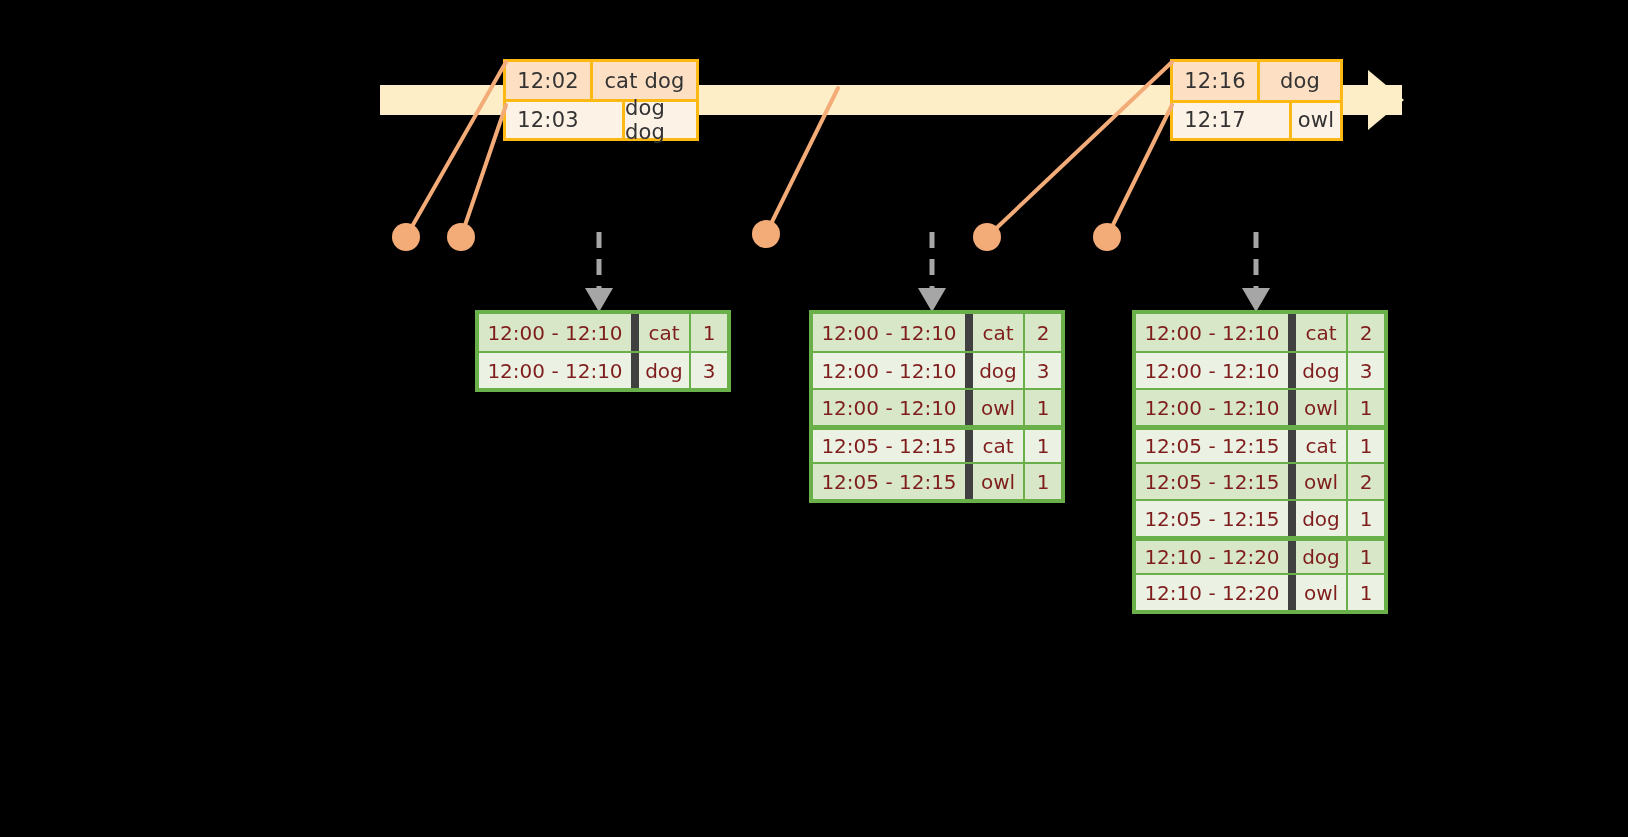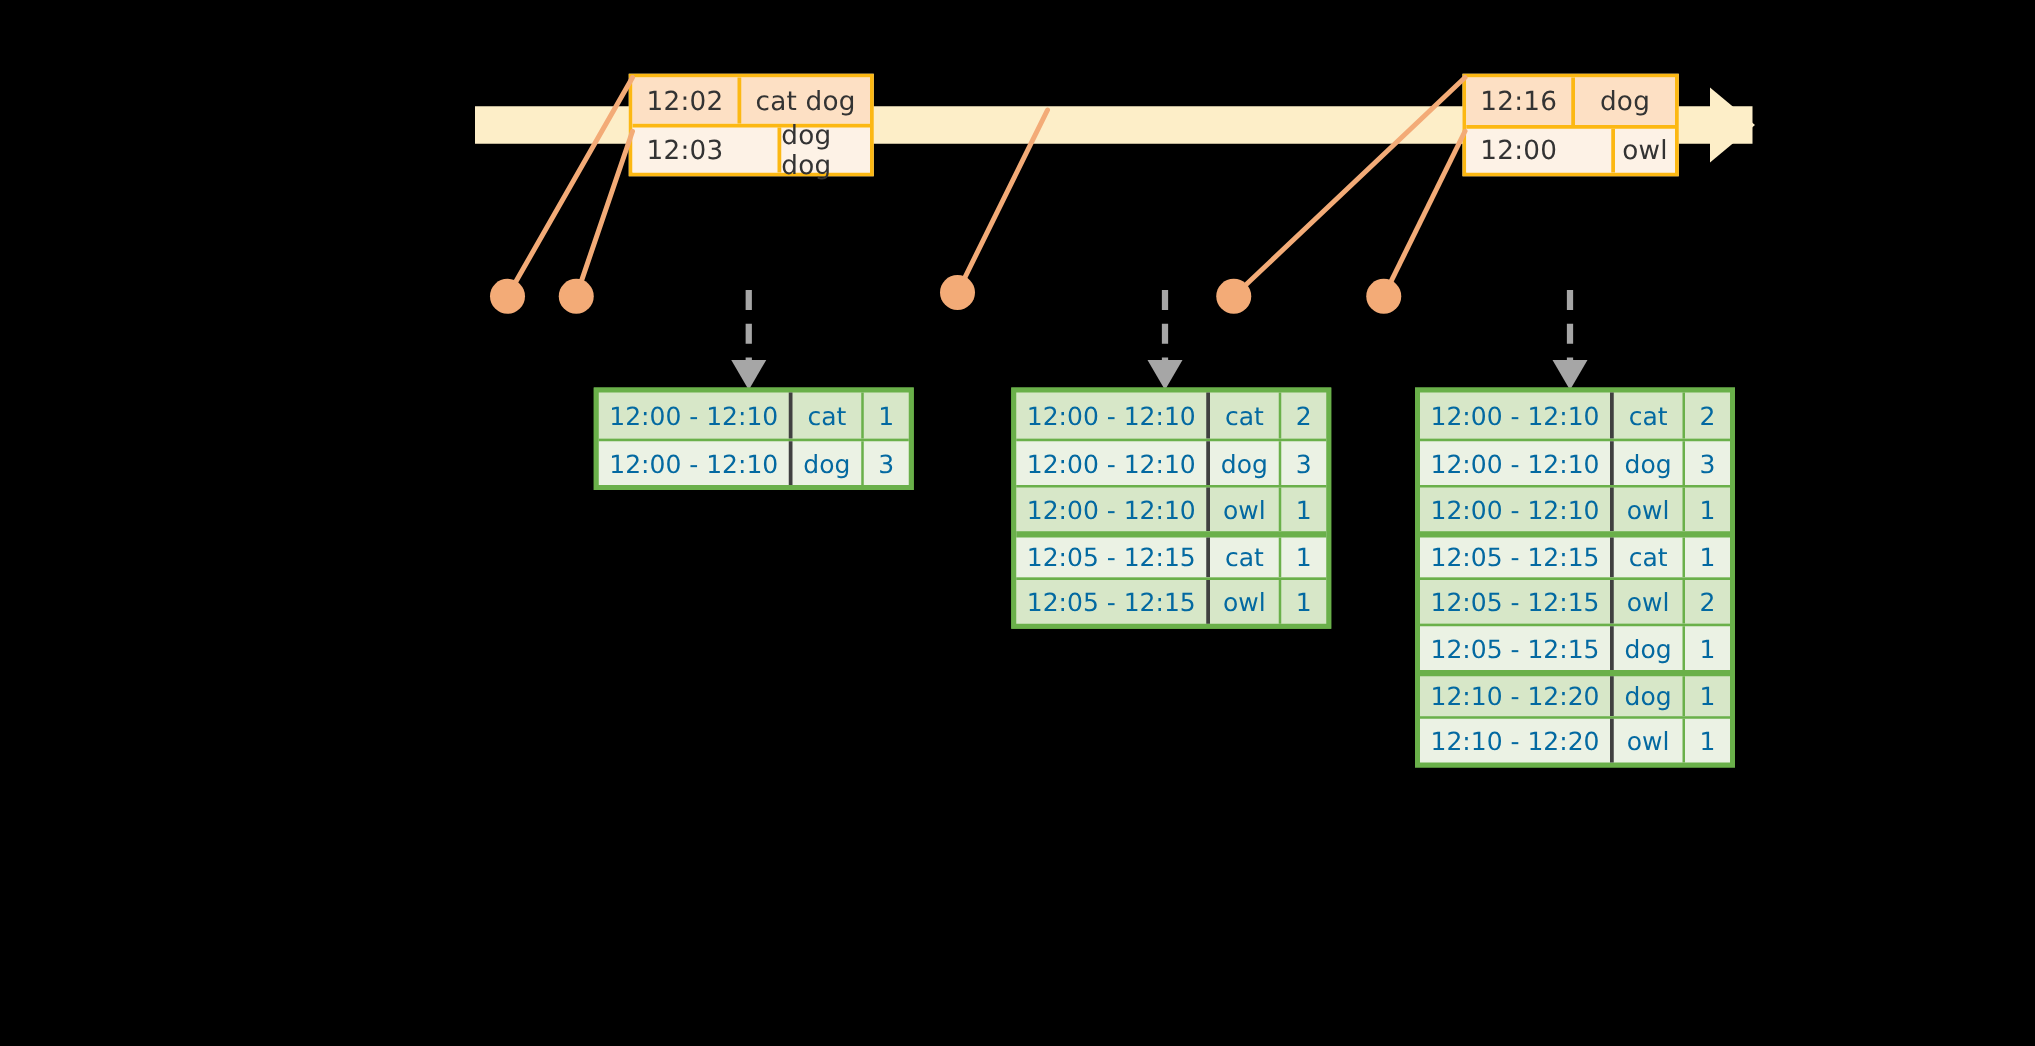--- a/index.html
+++ b/index.html
@@ -77,24 +77,24 @@
   }
   .res-row.alt0 { background: #d7e7c8; }
   .res-row.alt1 { background: #ebf2e4; }
   .res-row + .res-row { border-top: 2px solid #6ab04a; }
   .res-row.group-start { border-top: 5px solid #6ab04a; }
   .res-cell {
     display: flex;
     align-items: center;
     justify-content: center;
     font-size: 20px;
-    color: #0369a1;
+    color: #7f1d1d;
   }
   .res-cell.c-window { width: 152px; }
-  .res-cell.c-key    { width: 58px;  border-left: 3px solid #404040; }
+  .res-cell.c-key    { width: 58px;  border-left: 8px solid #404040; }
   .res-cell.c-count  { width: 38px;  border-left: 2px solid #6ab04a; }
 </style>
 </head>
 <body>
 
 <div id="stage">
 
   <div class="timeline-bar" style="left:380px; top:85px; width:1022px; height:30px;"></div>
   <div class="timeline-head" style="left:1368px; top:70px;"></div>
 
@@ -109,21 +109,21 @@
     </div>
   </div>
 
 
   <div class="evt-box" style="left:1170px; top:59px; width:173px; height:82px;">
     <div class="evt-row shade">
       <div class="evt-time">12:16</div>
       <div class="evt-text">dog</div>
     </div>
     <div class="evt-row plain">
-      <div class="evt-time">12:00</div>
+      <div class="evt-time">12:17</div>
       <div class="evt-text">owl</div>
     </div>
   </div>
 
   <svg class="connector-svg" width="1628" height="837">
     <g stroke="#f3ab77" stroke-width="4" fill="none" stroke-linecap="round">
       <line x1="406" y1="237" x2="506" y2="62"></line>
       <line x1="461" y1="237" x2="506" y2="105"></line>
       <line x1="766" y1="234" x2="838" y2="88"></line>
       <line x1="987" y1="237" x2="1172" y2="62"></line>

